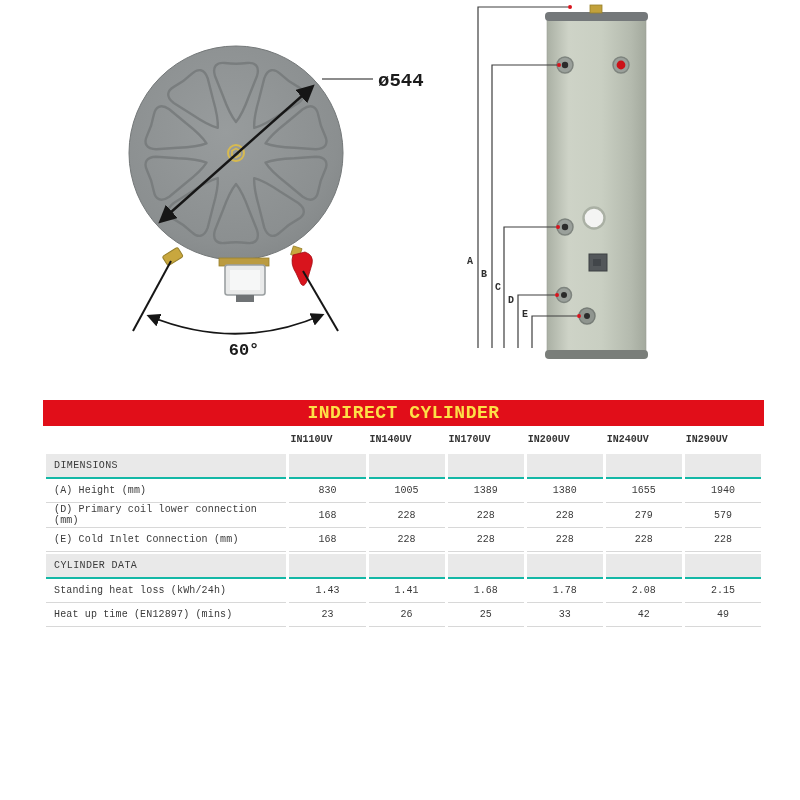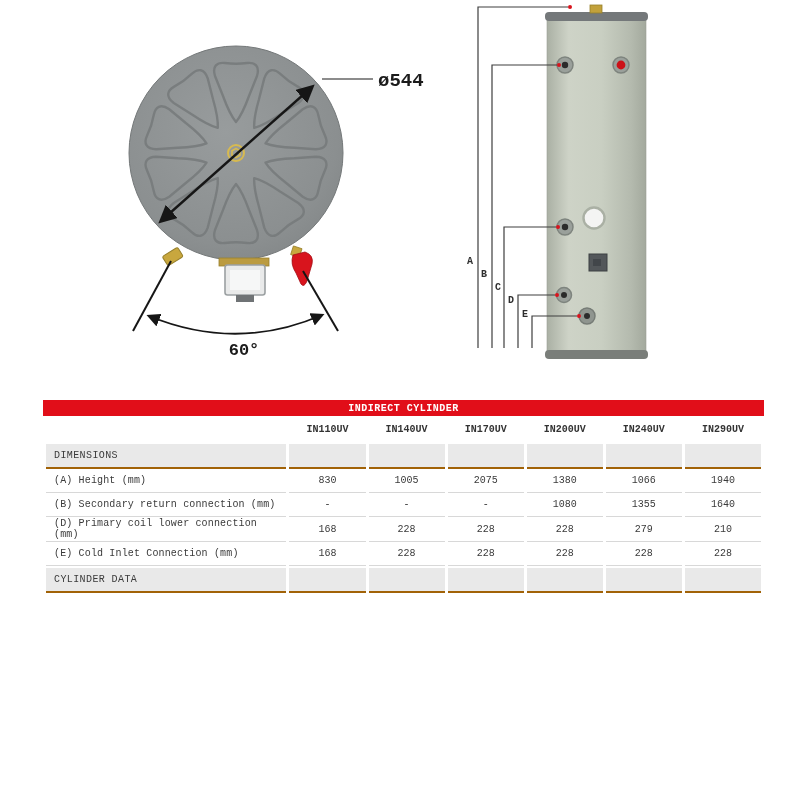--- a/index.html
+++ b/index.html
@@ -5,36 +5,36 @@
   html,body { margin:0; padding:0; background:#ffffff; }
   #page {
     position:relative; width:800px; height:800px; background:#ffffff;
     font-family:Liberation Mono, monospace; overflow:hidden;padding-left:20px;
   }
   #figures { position:absolute; left:0; top:0; width:800px; height:398px; }
 
   
   .table-wrap { position:absolute; left:43px; top:400px; width:721px; }
   .title-bar {
-    height:16px; display:flex; align-items:center; justify-content:center;
-    color:#ffffff; font-size:10px; font-weight:bold; letter-spacing:.5px;
+    height:26px; display:flex; align-items:center; justify-content:center;
+    color:#fde047; font-size:18px; font-weight:bold; letter-spacing:.5px;
   }
   table.spec {
     width:100%; border-collapse:separate; border-spacing:3px 0;
     table-layout:fixed; font-size:10px; color:#3a3a3a;
   }
   table.spec col.lbl { width:34.5%; }
   table.spec thead th {
-    height:24px; font-weight:600; font-size:10px; text-align:center;
+    height:24px; font-weight:600; font-size:10px; text-align:left;
     color:#333333; vertical-align:middle;
   }
   table.spec td { height:21px; vertical-align:middle; }
   tr.data td { border-bottom:1px solid #d8d8d8; background:#ffffff; }
   tr.section td, tr.section-values td {
-    background:#e9e9e9; border-top:2px solid #ffffff; border-bottom:2px solid #a16207;
+    background:#e9e9e9; border-top:2px solid #ffffff; border-bottom:2px solid #14b8a6;
   }
   td.c-label { text-align:left; padding-left:8px; letter-spacing:.15px; }
   td.c-val  { text-align:center; }
   tr.section td.c-label { font-size:10px; letter-spacing:.4px; }
 </style>
 </head>
 <body>
 
 <div id="page">
 
@@ -197,58 +197,67 @@
       <td class="c-val"></td>
       <td class="c-val"></td>
       <td class="c-val"></td>
       <td class="c-val"></td>
       <td class="c-val"></td>
     </tr>
           <tr class="data">
       <td class="c-label">(A) Height (mm)</td>
       <td class="c-val">830</td>
       <td class="c-val">1005</td>
-      <td class="c-val">2075</td>
+      <td class="c-val">1389</td>
       <td class="c-val">1380</td>
-      <td class="c-val">1066</td>
+      <td class="c-val">1655</td>
       <td class="c-val">1940</td>
-    </tr>
-          <tr class="data">
-      <td class="c-label">(B) Secondary return connection (mm)</td>
-      <td class="c-val">-</td>
-      <td class="c-val">-</td>
-      <td class="c-val">-</td>
-      <td class="c-val">1080</td>
-      <td class="c-val">1355</td>
-      <td class="c-val">1640</td>
     </tr>
           <tr class="data">
       <td class="c-label">(D)  Primary coil lower connection (mm)</td>
       <td class="c-val">168</td>
       <td class="c-val">228</td>
       <td class="c-val">228</td>
       <td class="c-val">228</td>
       <td class="c-val">279</td>
-      <td class="c-val">210</td>
+      <td class="c-val">579</td>
     </tr>
           <tr class="data">
       <td class="c-label">(E) Cold Inlet Connection (mm)</td>
       <td class="c-val">168</td>
       <td class="c-val">228</td>
       <td class="c-val">228</td>
       <td class="c-val">228</td>
       <td class="c-val">228</td>
       <td class="c-val">228</td>
     </tr>
           <tr class="section">
       <td class="c-label">CYLINDER DATA</td>
       <td class="c-val"></td>
       <td class="c-val"></td>
       <td class="c-val"></td>
       <td class="c-val"></td>
       <td class="c-val"></td>
       <td class="c-val"></td>
+    </tr>
+          <tr class="data">
+      <td class="c-label">Standing heat loss (kWh/24h)</td>
+      <td class="c-val">1.43</td>
+      <td class="c-val">1.41</td>
+      <td class="c-val">1.68</td>
+      <td class="c-val">1.78</td>
+      <td class="c-val">2.08</td>
+      <td class="c-val">2.15</td>
+    </tr>
+          <tr class="data">
+      <td class="c-label">Heat up time (EN12897) (mins)</td>
+      <td class="c-val">23</td>
+      <td class="c-val">26</td>
+      <td class="c-val">25</td>
+      <td class="c-val">33</td>
+      <td class="c-val">42</td>
+      <td class="c-val">49</td>
     </tr>
         </tbody>
     </table>
   </div>
 
 </div>
 
 </body></html>

